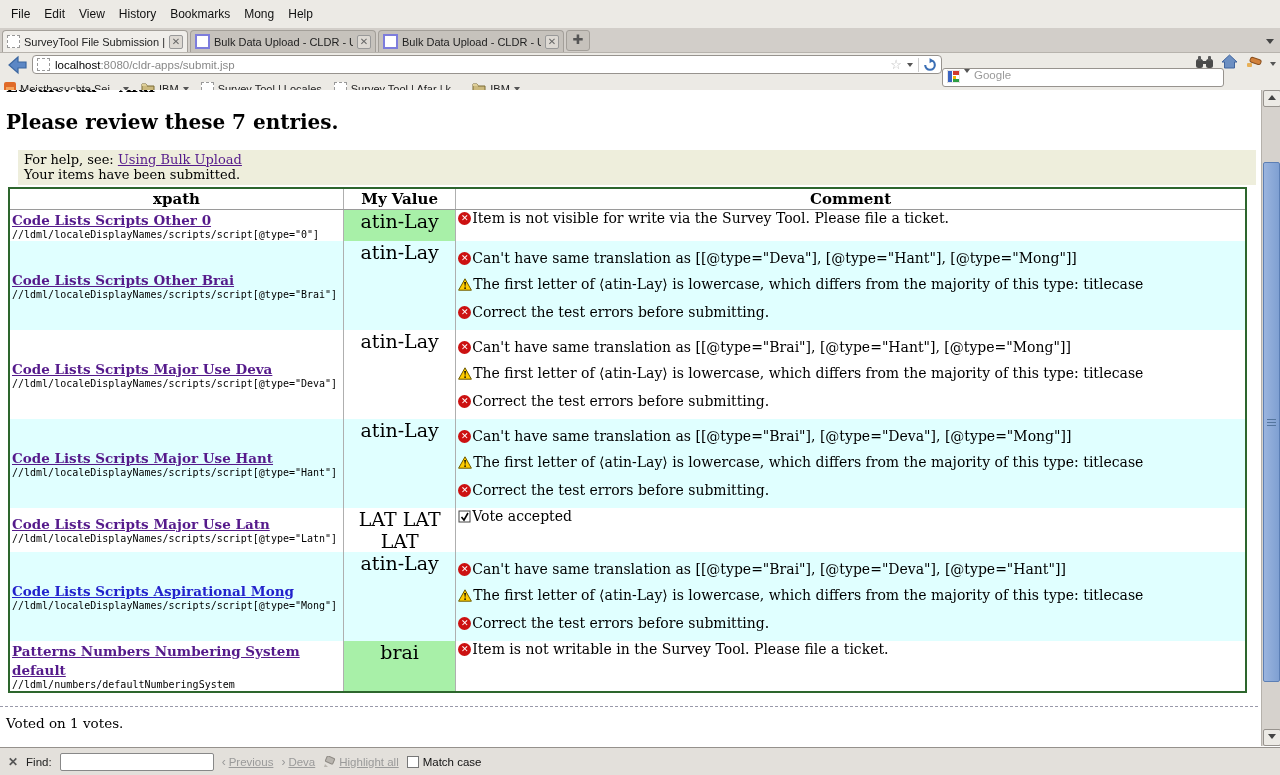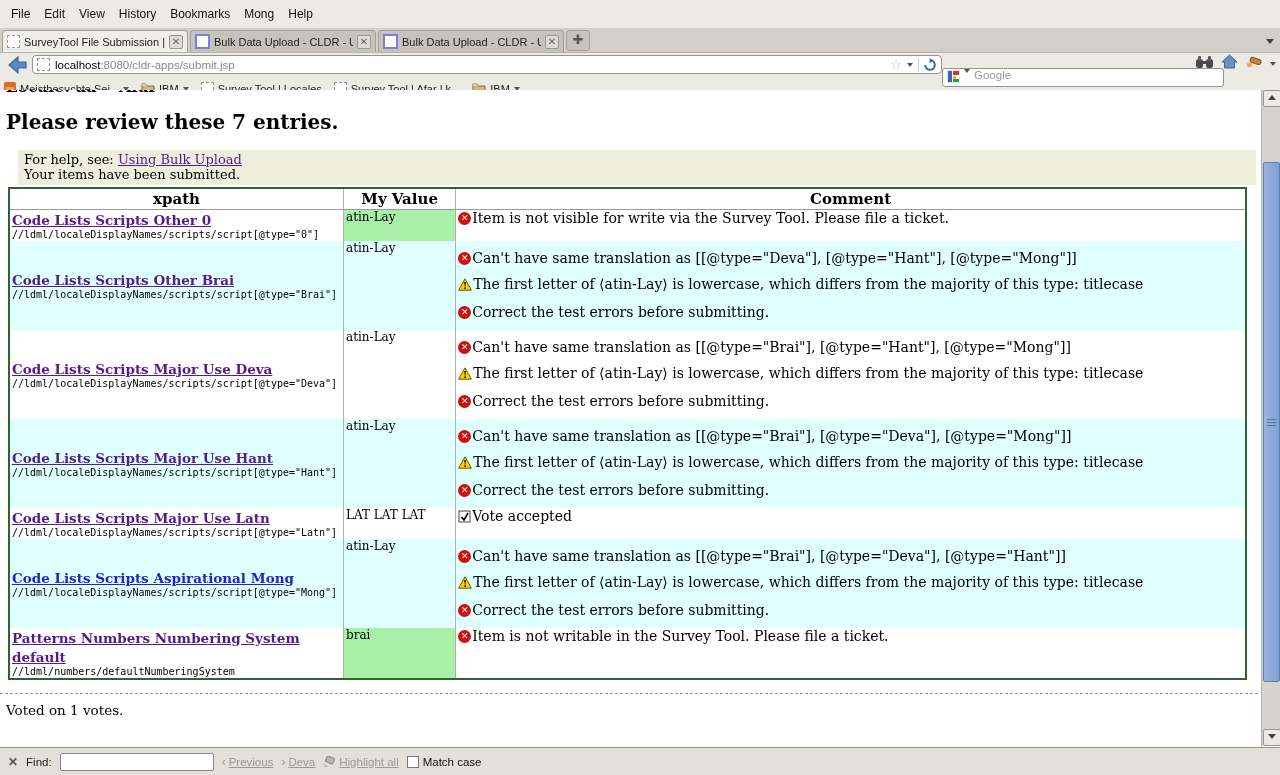--- a/index.html
+++ b/index.html
@@ -53,21 +53,21 @@
   table.review{border-collapse:collapse;margin:2px 0 0 8px;width:1239px;border:2px solid #2D662D;
                table-layout:fixed;padding-left:36px;}
   table.review th{font-size:15px;font-weight:bold;border-bottom:1px solid #9A9A9A;padding:1px 0;}
   table.review th,table.review td{border-left:1px solid #AFAFAF;border-right:1px solid #AFAFAF;}
   table.review td{padding:0 2px;}
   tr.zebra td{background:#E0FFFF;}
   td.xcell{vertical-align:middle;}
   td.xcell a{font-weight:bold;font-size:13.5px;text-decoration:underline;color:#551A8B;}
   td.xcell a.unvisited{color:#2222CC;}
   .xpath-path{font-family:"DejaVu Sans Mono",monospace;font-size:10px;color:#000;line-height:1.2;}
-  td.vcell{vertical-align:top;font-size:12px;padding-top:1px;}
+  td.vcell{vertical-align:top;font-size:19px;padding-top:1px;text-align:center;}
   td.vcell.green{background:#A8F0A8 !important;}
   td.ccell{vertical-align:middle;font-size:14px;}
   td.ccell.single{vertical-align:top;}
   .comment-line{display:flex;align-items:flex-start;gap:1px;line-height:17px;}
   td.ccell.multi .comment-line{margin:9px 0;}
   .err-icon{display:inline-block;flex:0 0 auto;width:13px;height:13px;margin-top:2px;border-radius:50%;
             background:#CC1111;color:#fff;font-size:9px;font-weight:bold;line-height:13px;text-align:center;
             font-family:"DejaVu Sans",sans-serif;}
   .cicon-svg{flex:0 0 auto;margin-top:2px;}
   .dashed-rule{border:none;border-top:1px dashed #9999AA;margin:13px 4px 8px 0;}

